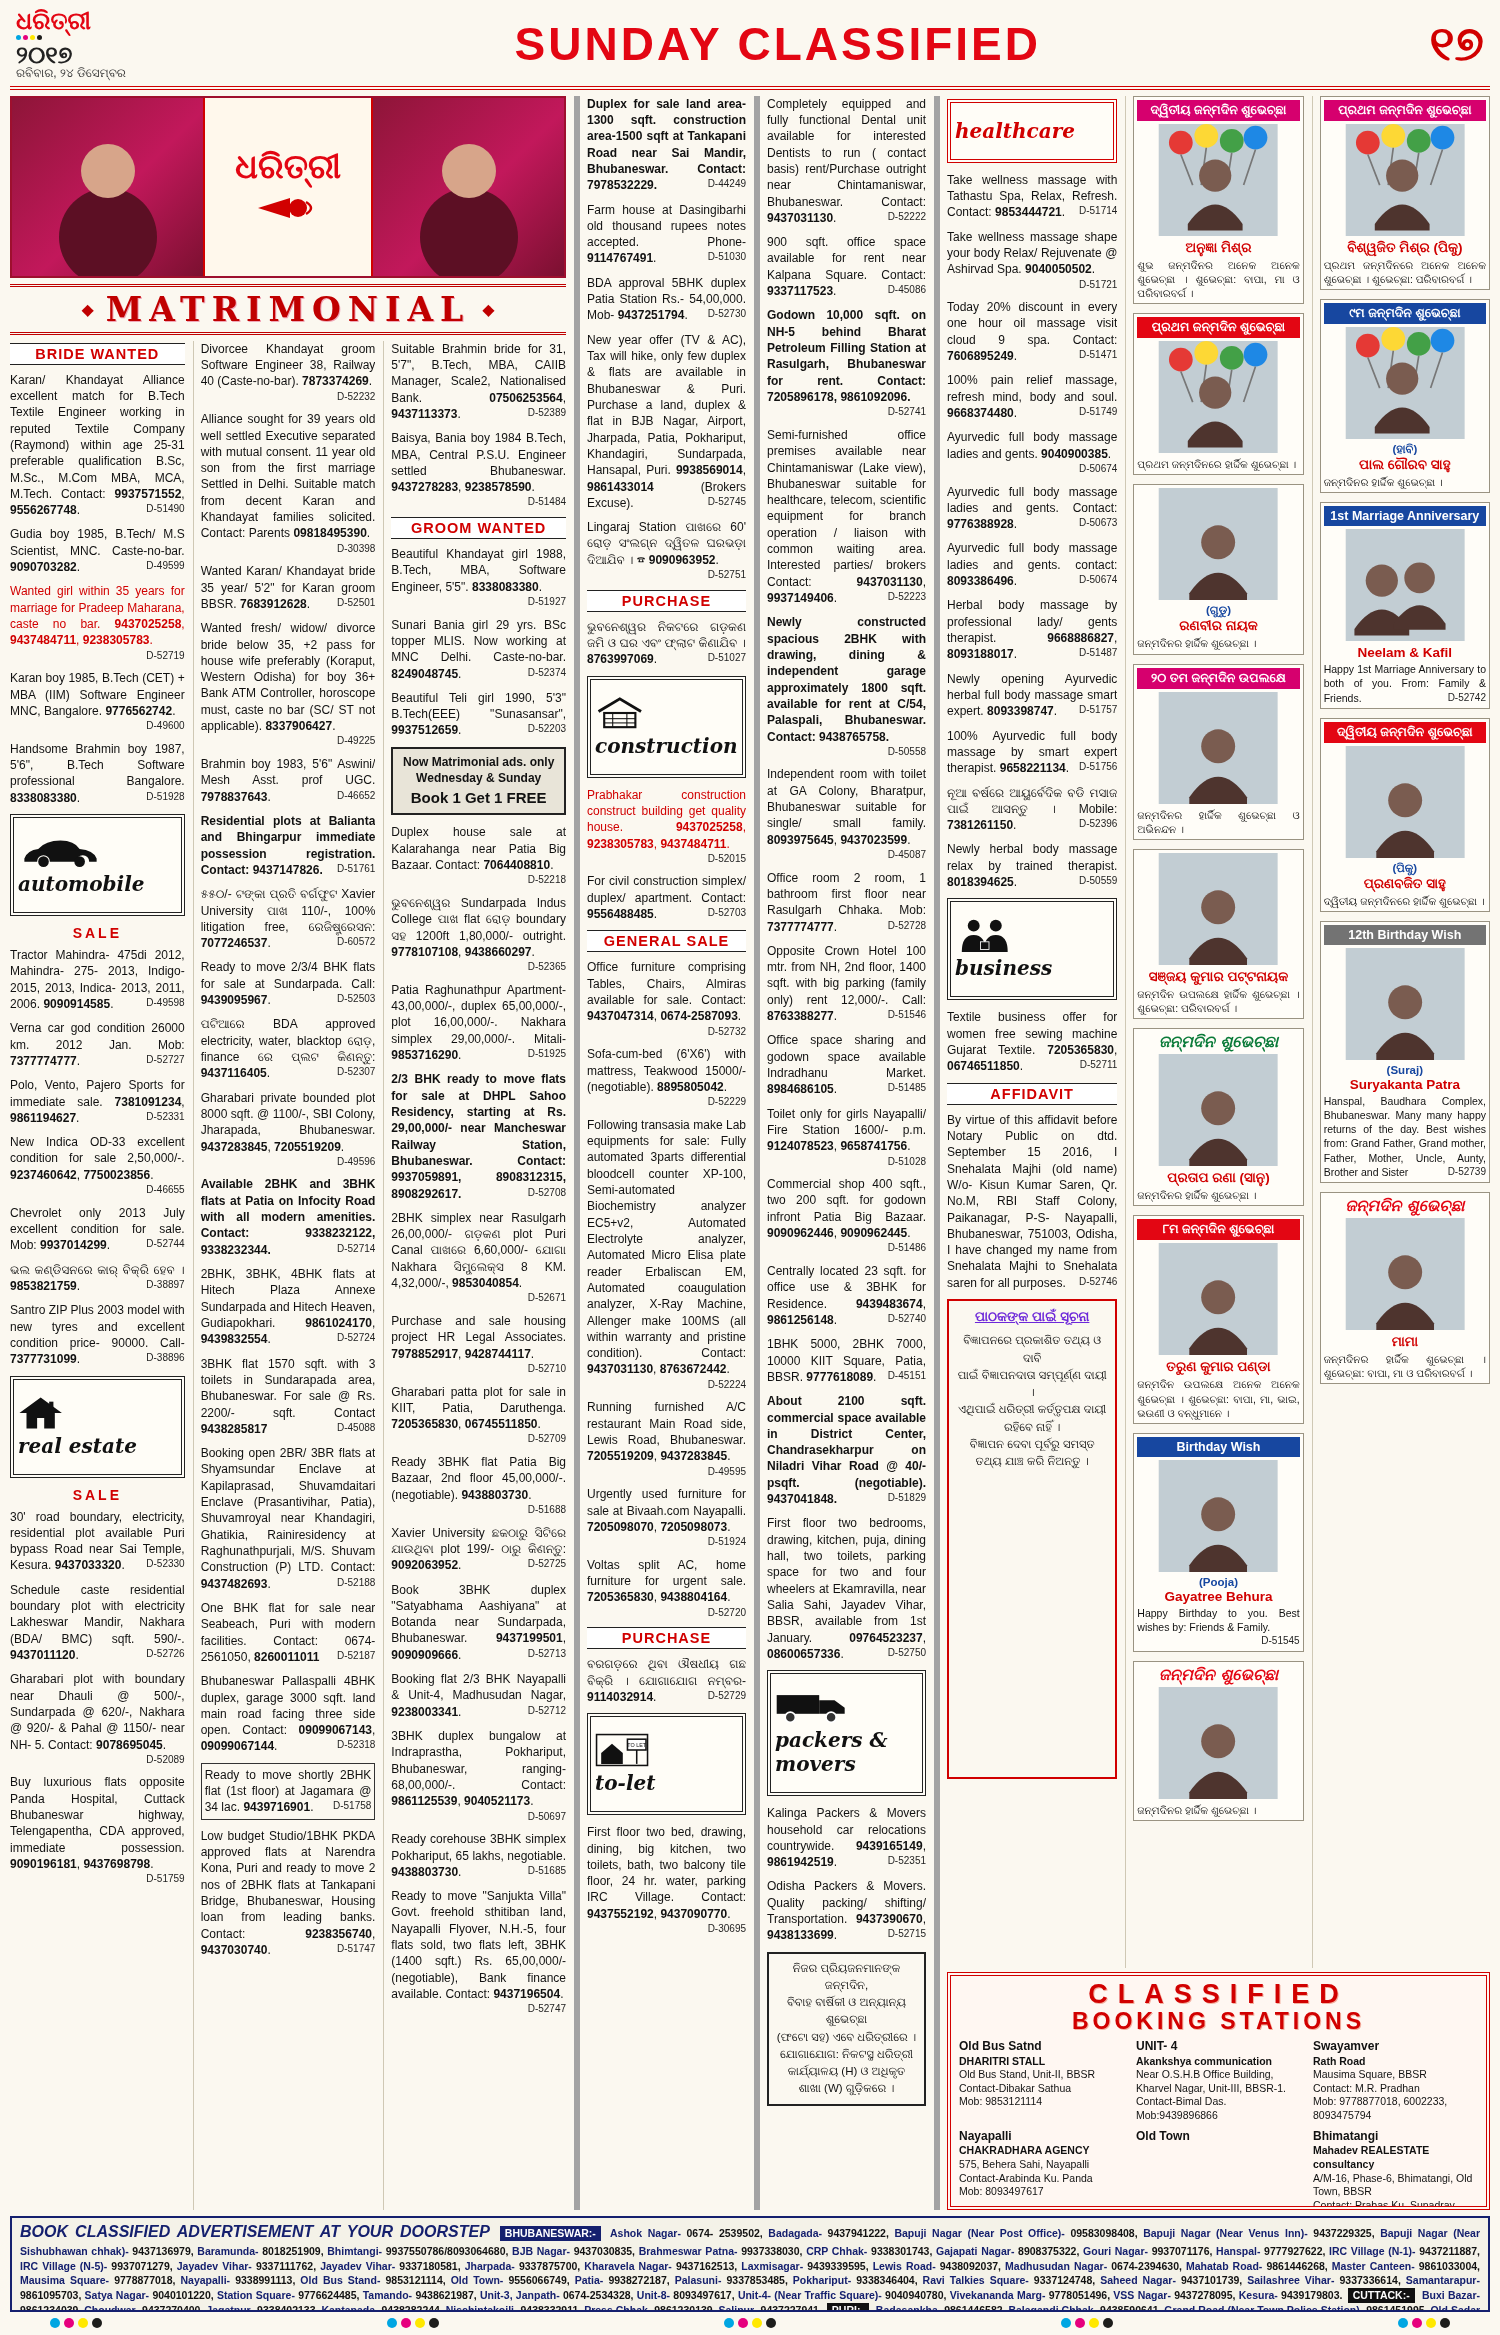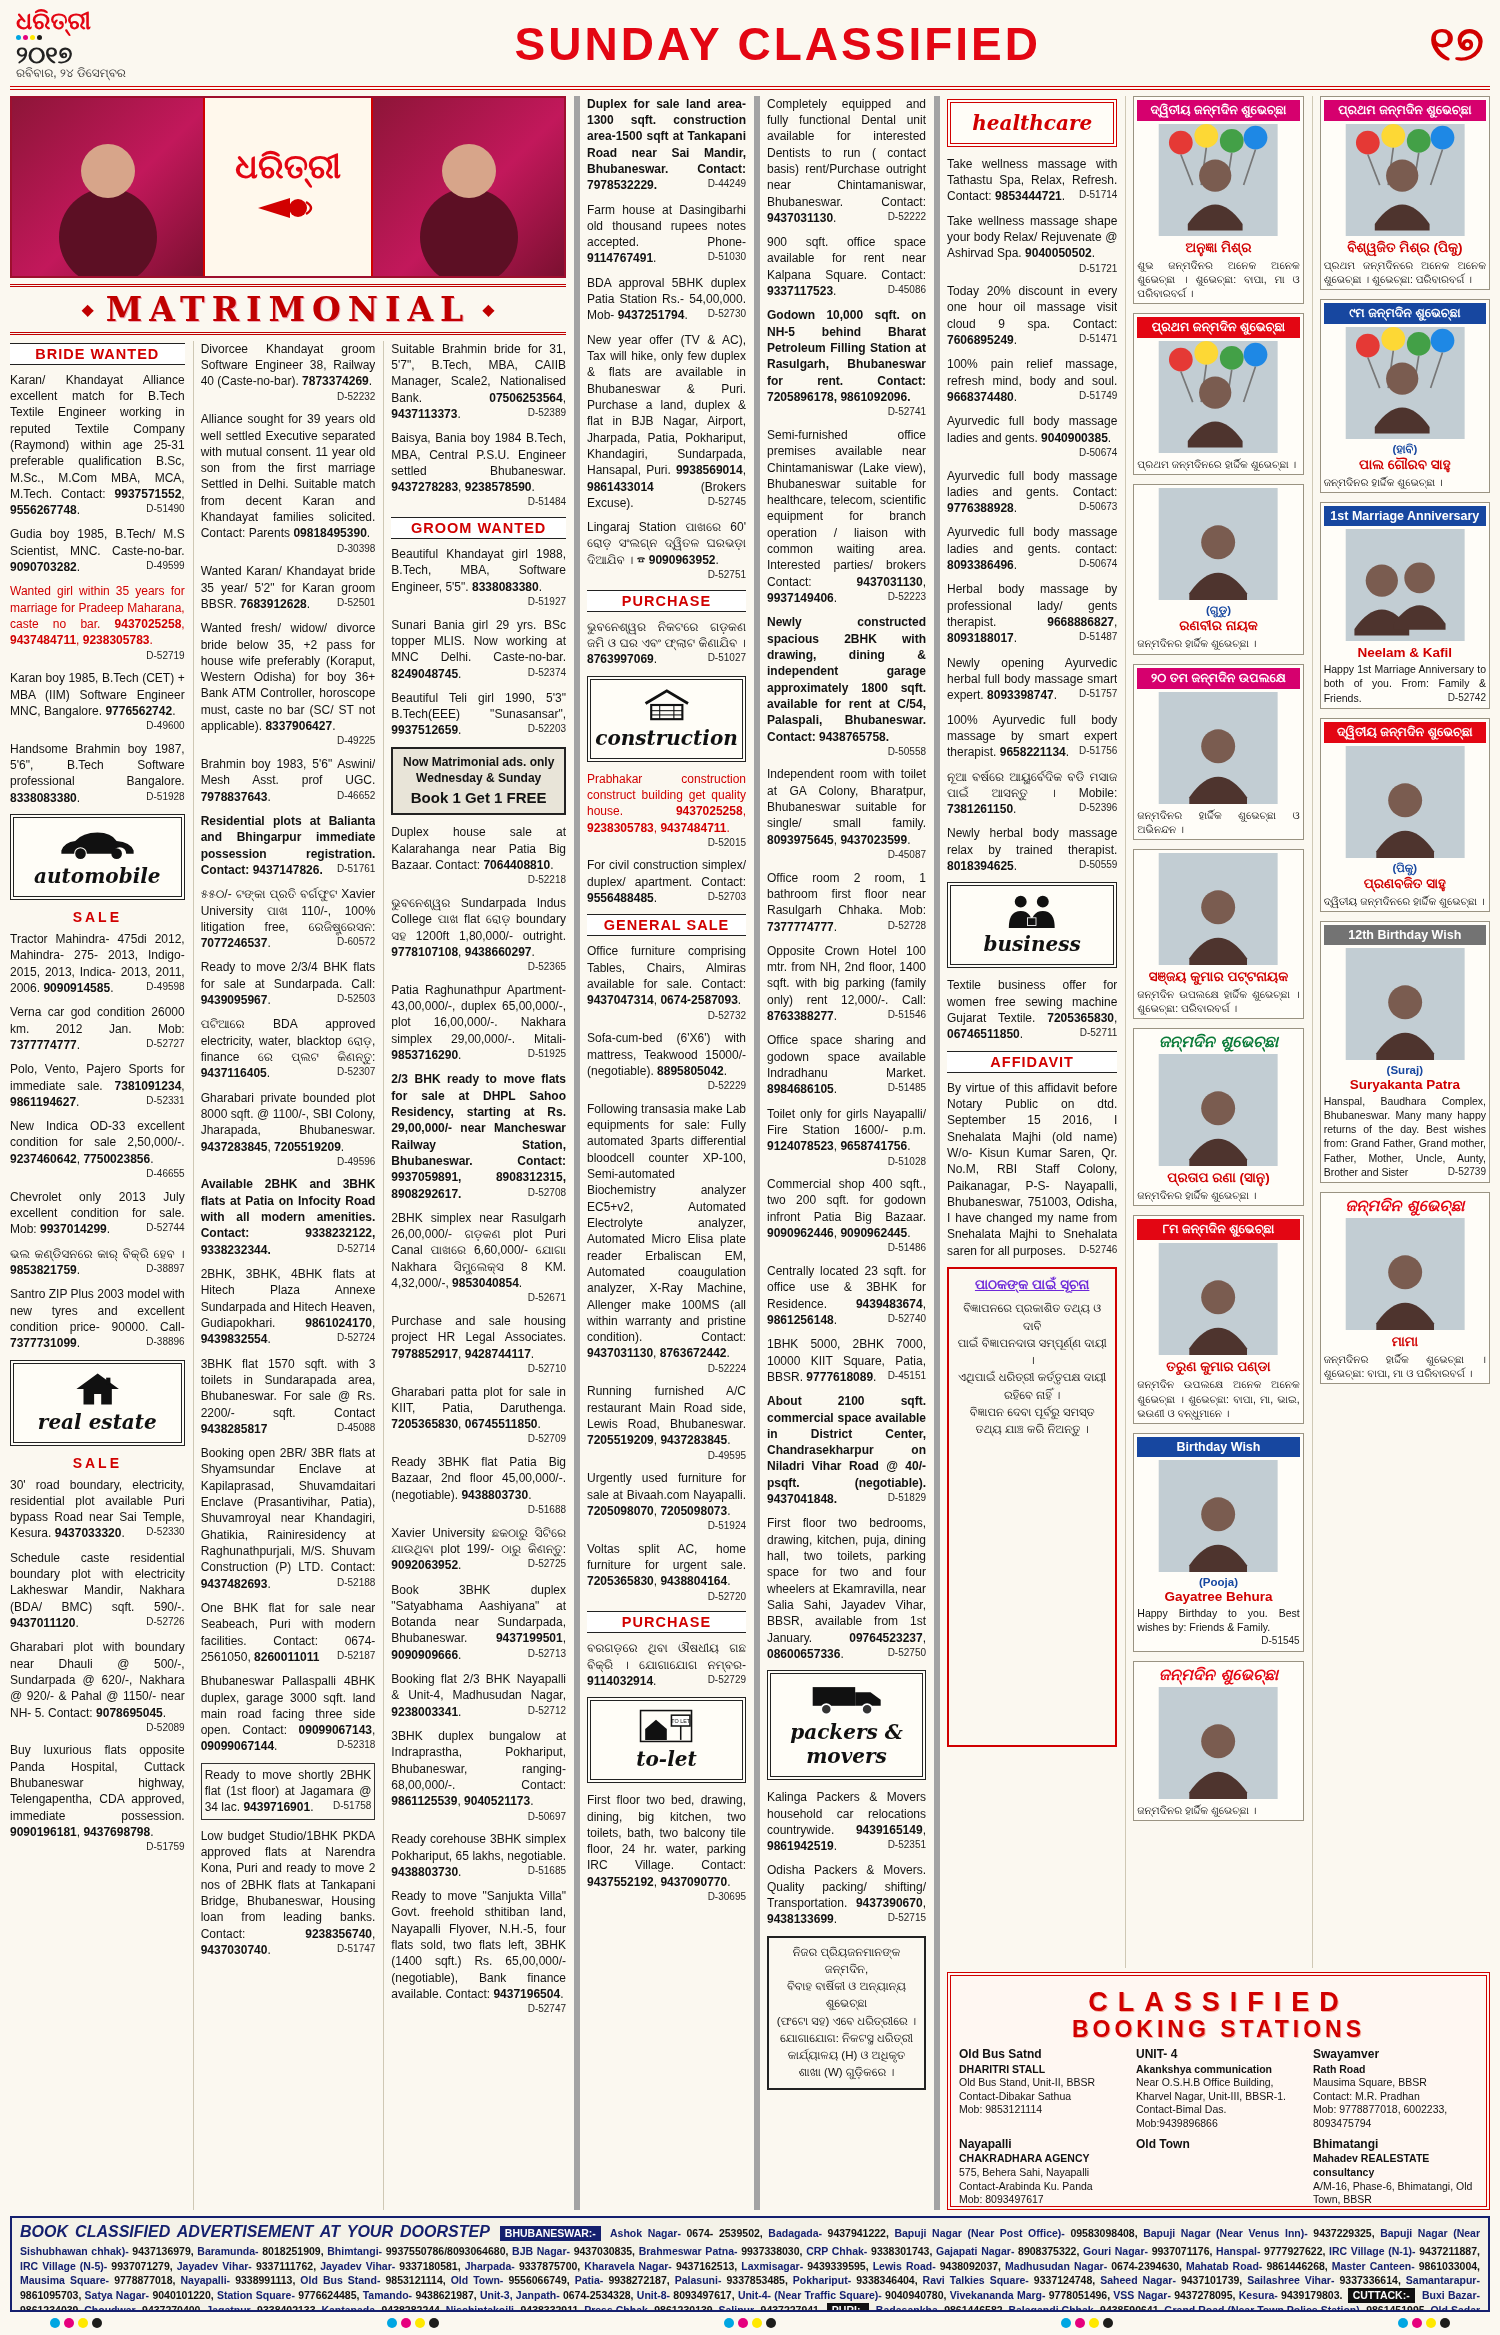--- a/index.html
+++ b/index.html
@@ -44,21 +44,21 @@
   
   .sec-head{color:#d10000;font-weight:bold;text-align:center;font-size:14.5px;letter-spacing:1px;border-top:1.5px solid #222;border-bottom:1.5px solid #222;padding:2px 0;margin:2px 0 7px;background:#fff}
   .sub-head{color:#d10000;font-weight:bold;text-align:center;font-size:14px;letter-spacing:3px;margin:1px 0 6px}
   .ad{margin:0 0 8px}
   .ad::after{content:"";display:block;clear:both}
   .ad p{font-size:12px;line-height:1.36;text-align:justify}
   .ad.bold p{font-weight:bold}
   .ad.red p{color:#d10000}
   .ad.boxed{border:1.5px solid #333;padding:3px}
   .dcode{float:right;font-size:10px;color:#222;margin-left:6px;font-weight:normal}
-  .icon-sec{border:4px double #222;padding:8px 4px;text-align:center;margin:3px 0 9px;background:#fffdf7}
+  .icon-sec{border:4px double #222;padding:16px 4px;text-align:left;margin:3px 0 9px;background:#fffdf7}
   .icon-sec .isvg svg{height:34px;max-width:90%}
   .icon-label{font-family:"DejaVu Serif",serif;font-style:italic;font-weight:bold;font-size:20px;color:#111}
   .icon-sec.red{border-color:#d10000}
   .icon-sec.red .icon-label{color:#d10000}
   .notice{border:2px solid #222;background:#e8e4d8;text-align:center;padding:5px 3px;margin:0 0 9px;font-weight:bold;font-size:12px;line-height:1.35}
   .notice .big{font-size:15px;margin-top:2px}
   .notice-box{border:2.5px solid #222;padding:6px;margin:0 0 9px;font-size:11.5px;line-height:1.5;text-align:center;min-height:140px}
   .notice-box.redb{border-color:#d10000}
   .notice-box.tall{min-height:480px}
   .nbt{font-weight:bold;color:#6d28d9;font-size:13.5px;margin-bottom:5px;text-decoration:underline}
@@ -69,21 +69,21 @@
   .pa-head.band{color:#fff;font-weight:bold;font-size:12.5px;padding:3px 2px;background:#c2185b}
   .pa-head.script{font-family:"DejaVu Serif",serif;font-style:italic;font-weight:bold;font-size:16px}
   .photo{height:112px;margin:0 auto 4px;overflow:hidden}
   .photo svg{width:100%;height:100%}
   .pa-sub{color:#1747a0;font-weight:bold;font-size:11.5px}
   .pa-name{color:#d10000;font-weight:bold;font-size:13.5px;margin:1px 0}
   .pa-body{font-size:10.5px;line-height:1.35;text-align:justify;margin-top:2px}
   .pa-body::after{content:"";display:block;clear:both}
 
   
-  .booking{border:4px double #d10000;margin-top:4px;padding:12px 8px;height:238px;overflow:hidden;background:#fff7f2}
+  .booking{border:4px double #d10000;margin-top:4px;padding:4px 8px;height:238px;overflow:hidden;background:#fff7f2}
   .bk-title{text-align:center;color:#d10000;font-weight:bold;line-height:1.05}
   .bk-title .l1{font-size:27px;letter-spacing:10px;text-shadow:1px 1px 0 #f3b0a0}
   .bk-title .l2{font-size:23px;letter-spacing:4px;text-shadow:1px 1px 0 #f3b0a0}
   .bk-grid{display:grid;grid-template-columns:1fr 1fr 1fr;gap:6px 12px;font-size:10.5px;line-height:1.3;margin-top:6px;text-align:left}
   .bk-cell .h{font-weight:bold;font-size:12px}
   .bk-cell .n{font-weight:bold}
 
   
   .doorstep{border:2.5px solid #15206e;margin-top:6px;padding:3px 8px;height:96px;overflow:hidden;background:#f4f2e8}
   .ds-text{font-size:10.5px;line-height:1.4;text-align:justify}

